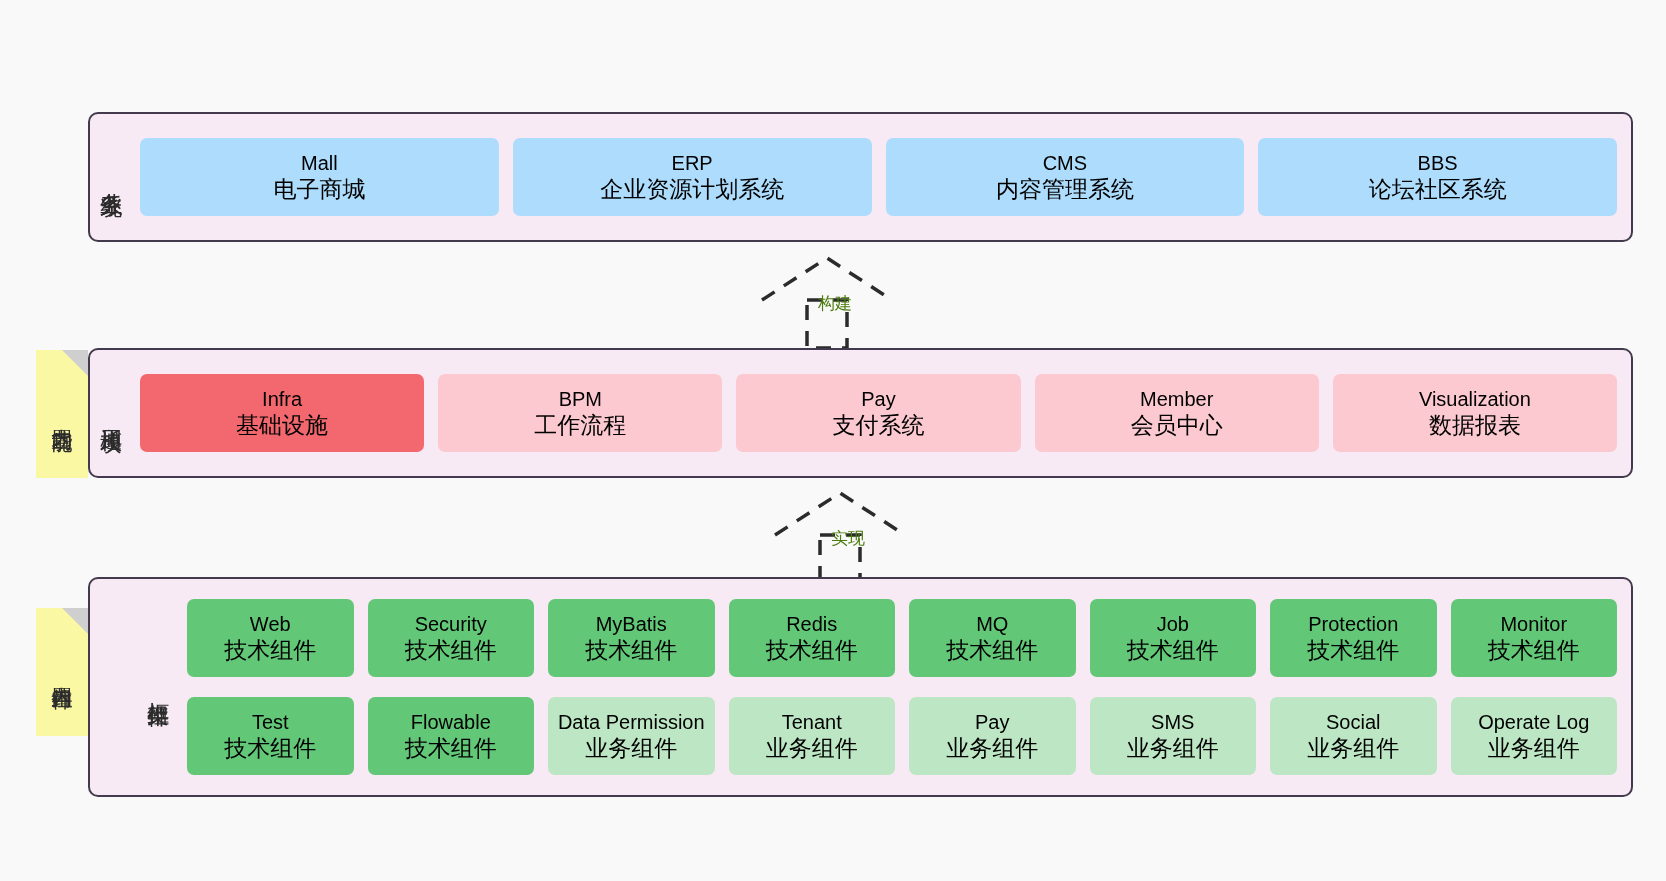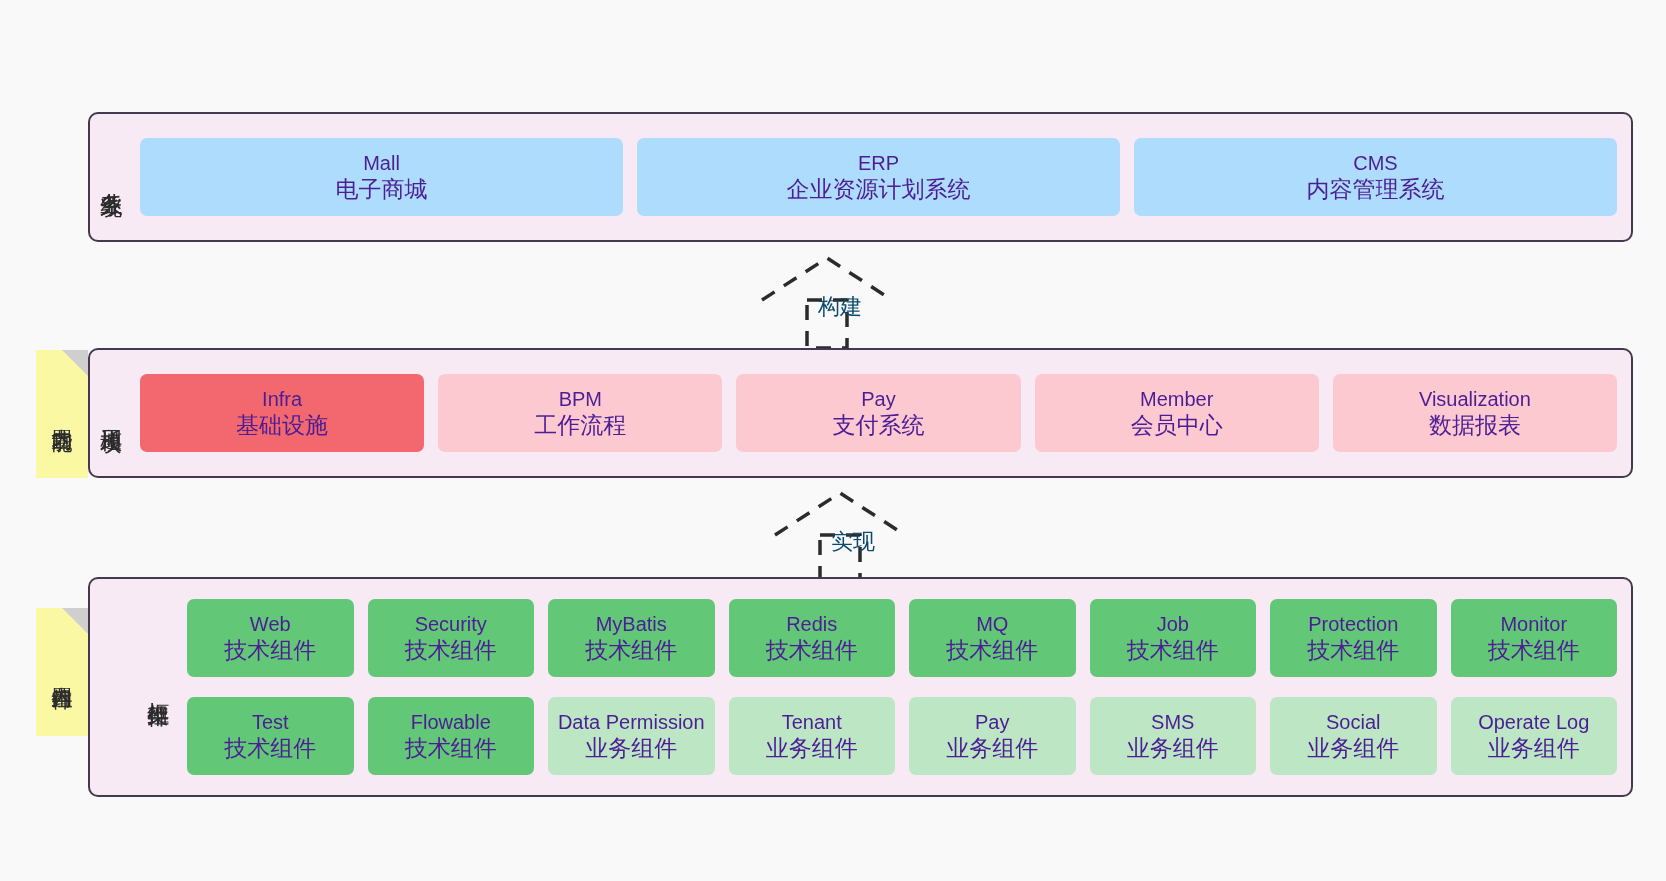--- a/index.html
+++ b/index.html
@@ -68,21 +68,21 @@
     flex: 1 1 0;
     border-radius: 7px;
     display: flex;
     flex-direction: column;
     align-items: center;
     justify-content: center;
     text-align: center;
     line-height: 1.22;
     box-sizing: border-box;
     padding: 4px 6px;
-    color: #4c1d95;
+    color: #000000;
   }
   .card .t1 { font-size: 20px; }
   .card .t2 { font-size: 23px; }
 
   
   .c-blue       { background: #ADDCFC; }
   .c-red        { background: #F2686E; }
   .c-pink       { background: #FCC9D0; }
   .c-green      { background: #62C878; }
   .c-lightgreen { background: #BDE7C4; }
@@ -126,22 +126,22 @@
 
   
   .gen-arrow {
     position: absolute;
     width: 150px;
     height: 100px;
   }
   .gen-arrow svg { display: block; }
   .gen-label {
     position: absolute;
-    font-size: 22px;
-    color: #0c4a6e;
+    font-size: 17px;
+    color: #4d7c0f;
     background: transparent;
     white-space: nowrap;
   }
   #arrow-build   { left: 752px; top: 252px; }
   #label-build   { left: 818px; top: 292px; }
   #arrow-impl    { left: 765px; top: 487px; }
   #label-impl    { left: 831px; top: 527px; }
 </style>
 </head>
 <body>
@@ -157,20 +157,24 @@
           <div class="t2">电子商城</div>
         </div>
         <div class="card c-blue">
           <div class="t1">ERP</div>
           <div class="t2">企业资源计划系统</div>
         </div>
         <div class="card c-blue">
           <div class="t1">CMS</div>
           <div class="t2">内容管理系统</div>
         </div>
+        <div class="card c-blue">
+          <div class="t1">BBS</div>
+          <div class="t2">论坛社区系统</div>
+        </div>
       </div>
     </div>
   </div>
 
   <div class="gen-arrow" id="arrow-build">
     <svg width="150" height="100" viewBox="0 0 150 100">
       <path d="M 10 48 L 75 6 L 140 48" fill="none" stroke="#2b2b2b" stroke-width="3.5" stroke-dasharray="15 11" stroke-linecap="butt"></path>
       <path d="M 55 48 L 95 48 L 95 96 L 55 96 Z" fill="none" stroke="#2b2b2b" stroke-width="3.5" stroke-dasharray="15 11"></path>
     </svg>
   </div>

